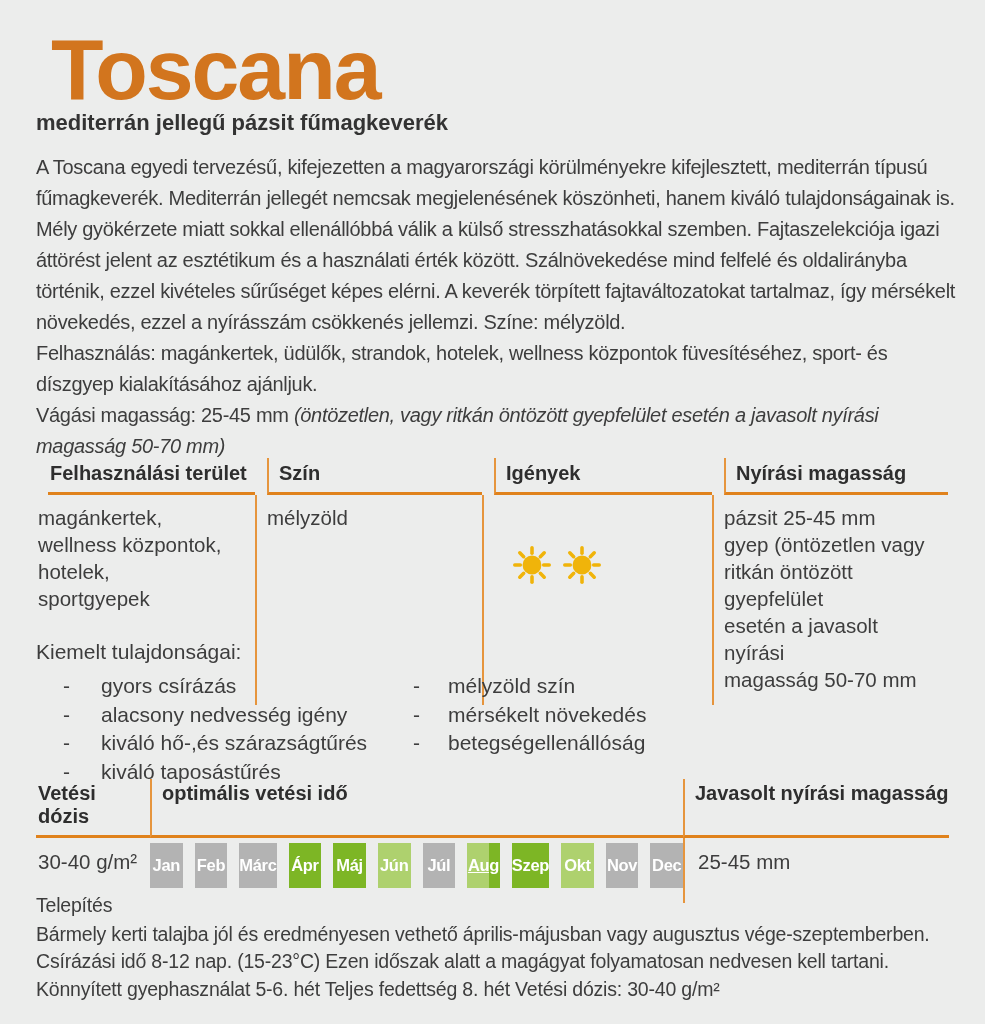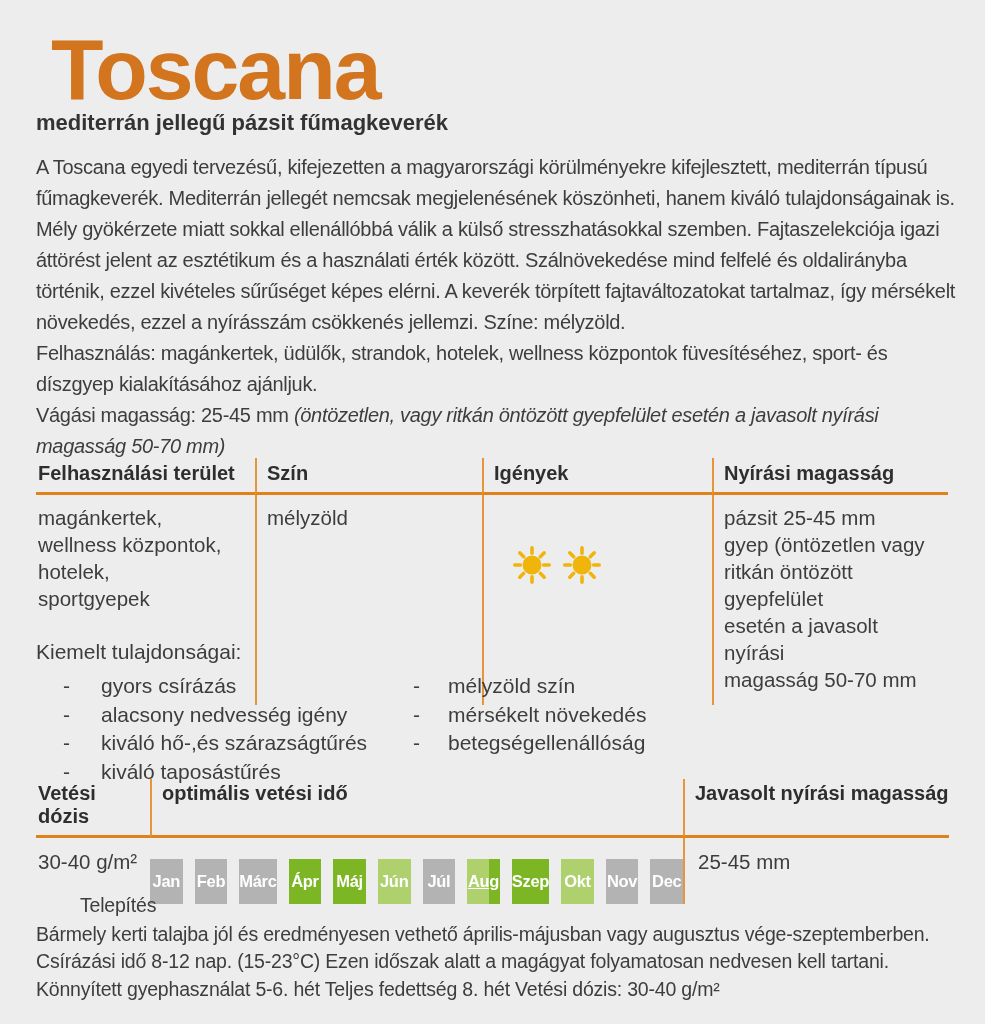--- a/index.html
+++ b/index.html
@@ -42,20 +42,21 @@
 
   
   .t1{
     position:absolute;left:36px;top:458px;width:912px;
     display:grid;grid-template-columns:219px 227px 230px 236px;
   }
   .t1 .h{
     font-size:20px;font-weight:bold;color:#2e2e2e;
     padding:4px 0 7px 2px;
     border-bottom:3px solid var(--rule-orange);
+    margin-left:12px;
   }
   .t1 .c{
     font-size:20.5px;line-height:27px;
     padding:9px 13px 12px 2px;white-space:pre-line;
     min-height:128px;
   }
   .t1 .bl{border-left:2px solid var(--divider-orange);padding-left:10px;}
   .suns{display:flex;gap:10px;padding:14px 0 0 18px;color:var(--sun-yellow);}
   .sun{width:40px;height:40px;}
 
@@ -76,39 +77,39 @@
   .t2 .h{
     font-size:20px;font-weight:bold;color:#2e2e2e;
     padding:3px 0 7px 2px;
     border-bottom:3px solid var(--rule-orange);
   }
   .t2 .h.bl,.t2 .c.bl{border-left:2px solid var(--divider-orange);}
   .t2 .h.bl{padding-left:10px;}
   .t2 .c{font-size:20.5px;}
   .t2 .c.dose{padding:12px 0 0 2px;}
   .t2 .c.mow{padding:12px 0 0 13px;min-height:53px;}
-  .months{display:flex;gap:12px;height:45px;margin-top:21px;}
+  .months{display:flex;gap:12px;height:45px;margin-top:5px;}
   .month{
     flex:1;display:flex;align-items:center;justify-content:center;
     color:#fff;font-weight:bold;font-size:16.5px;letter-spacing:-0.3px;
   }
   .month[data-state="gray"]{background:var(--month-gray);}
   .month[data-state="dark"]{background:var(--month-green-dark);}
   .month[data-state="light"]{background:var(--month-green-light);}
   .month[data-state="light-dark"]{
     background:linear-gradient(90deg,var(--month-green-light) 0 68%,var(--month-green-dark) 68% 100%);
     text-decoration:underline;
   }
 
   
   .install{
     position:absolute;left:36px;top:892px;width:940px;
     font-size:19.5px;line-height:27.5px;letter-spacing:-0.2px;
   }
-  .install .head{margin-bottom:1px;margin-left:44px;}
+  .install .head{margin-bottom:1px;}
 </style>
 </head>
 <body>
 
 <div class="page">
 
   <h1 class="title">Toscana</h1>
   <div class="subtitle">mediterrán jellegű pázsit fűmagkeverék</div>
 
   <div class="intro">

